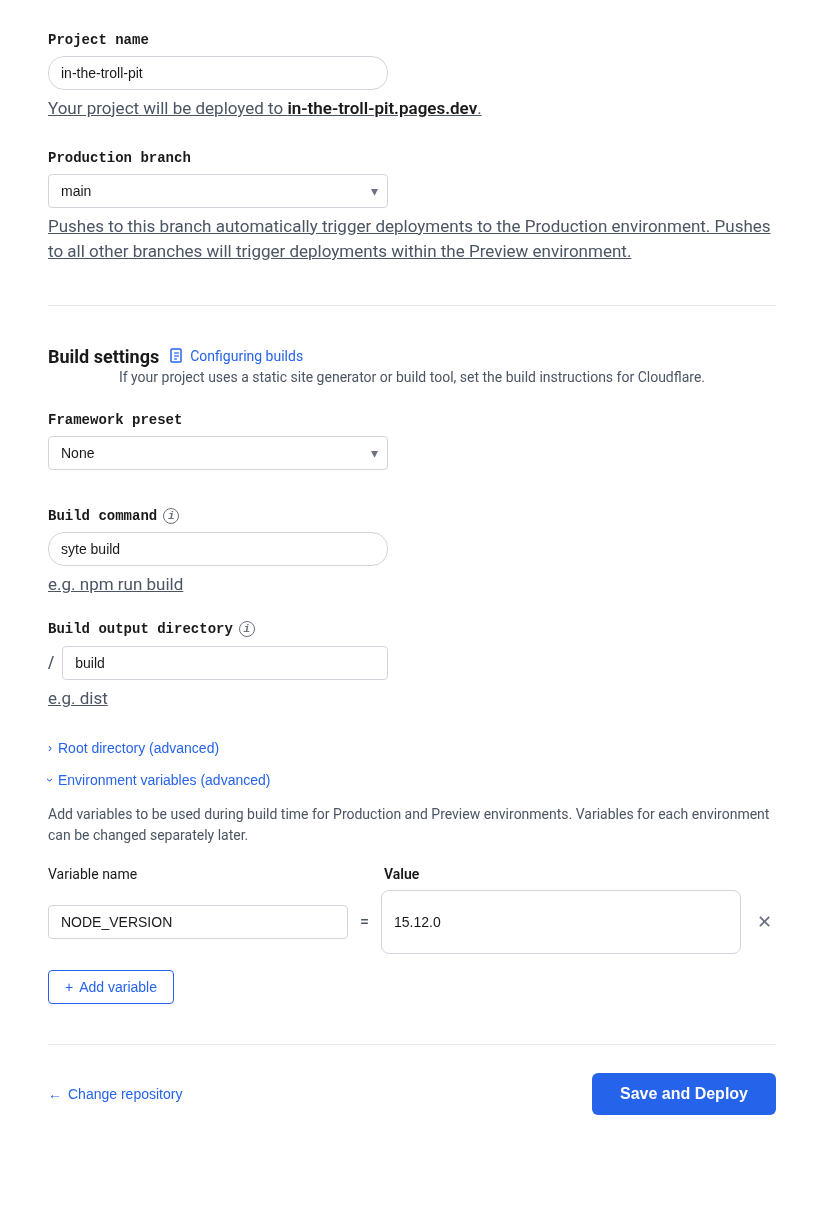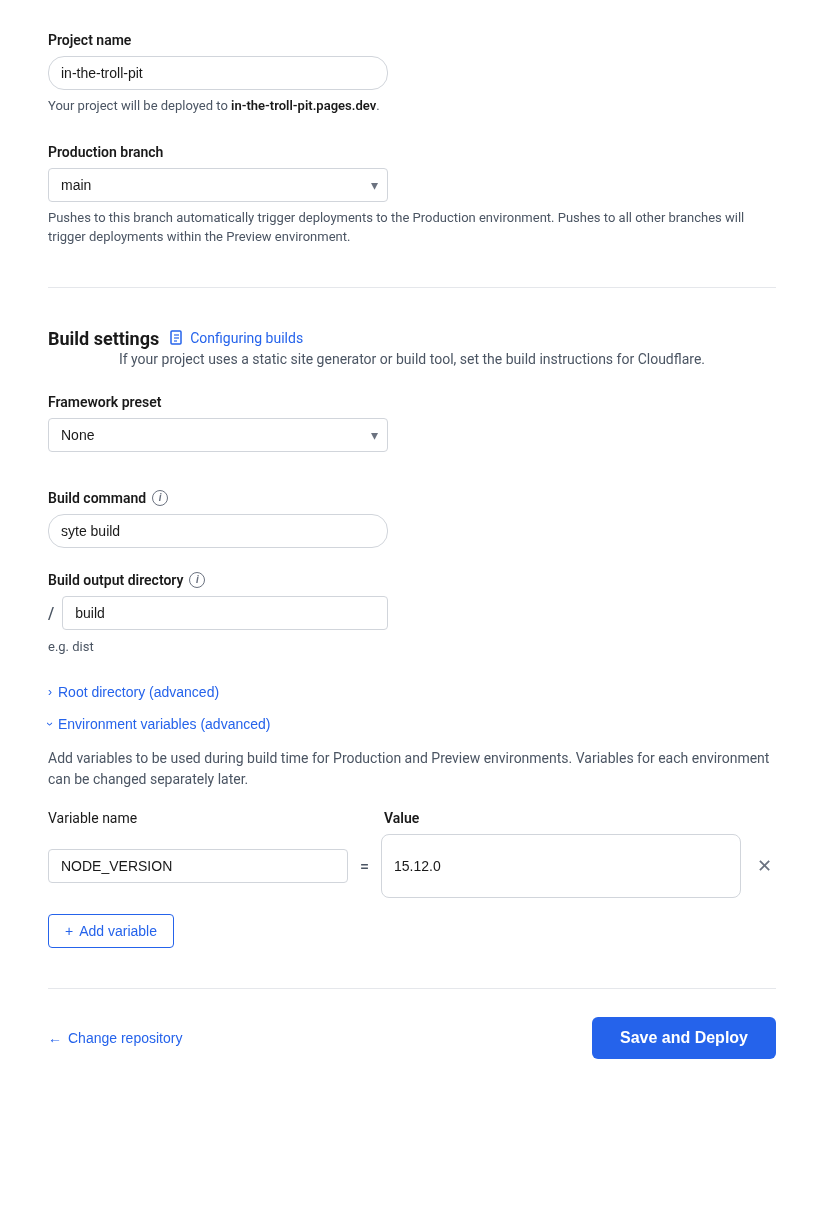--- a/index.html
+++ b/index.html
@@ -27,20 +27,21 @@
     }
 
     .field-label {
       font-weight: 600;
       font-size: 14px;
       color: #1a1a1a;
       margin-bottom: 8px;
       display: flex;
       align-items: center;
       gap: 6px;
+      font-family: Liberation Mono, monospace;
     }
 
     .field-label .info-icon {
       width: 16px;
       height: 16px;
       border-radius: 50%;
       border: 1.5px solid #6b7280;
       display: inline-flex;
       align-items: center;
       justify-content: center;
@@ -60,24 +61,25 @@
       color: #1a1a1a;
       outline: none;
       background: #fff;
     }
 
     .narrow-input {
       max-width: 340px;
     }
 
     .helper-text {
-      font-size: 13px;
+      font-size: 17px;
       color: #4b5563;
       margin-top: 6px;
       line-height: 1.5;
+      text-decoration: underline;
     }
 
     .helper-text strong {
       font-weight: 600;
       color: #1a1a1a;
     }
 
     .divider {
       border: none;
       border-top: 1px solid #e5e7eb;
@@ -396,20 +398,21 @@
   </div>
 
   <div class="field-group" style="margin-top: 38px;">
     <div class="field-label">
       <span>Build command</span>
       <span class="info-icon">i</span>
     </div>
     <div class="build-command-input-wrapper">
       <input type="text" class="text-input" value="syte build" style="">
     </div>
+    <div class="helper-text">e.g. npm run build</div>
   </div>
 
   <div class="field-group" style="margin-top: 24px;">
     <div class="field-label">
       <span>Build output directory</span>
       <span class="info-icon">i</span>
     </div>
     <div class="output-dir-wrapper">
       <span class="output-dir-prefix">/</span>
       <input type="text" class="output-dir-input" value="build" style="">

